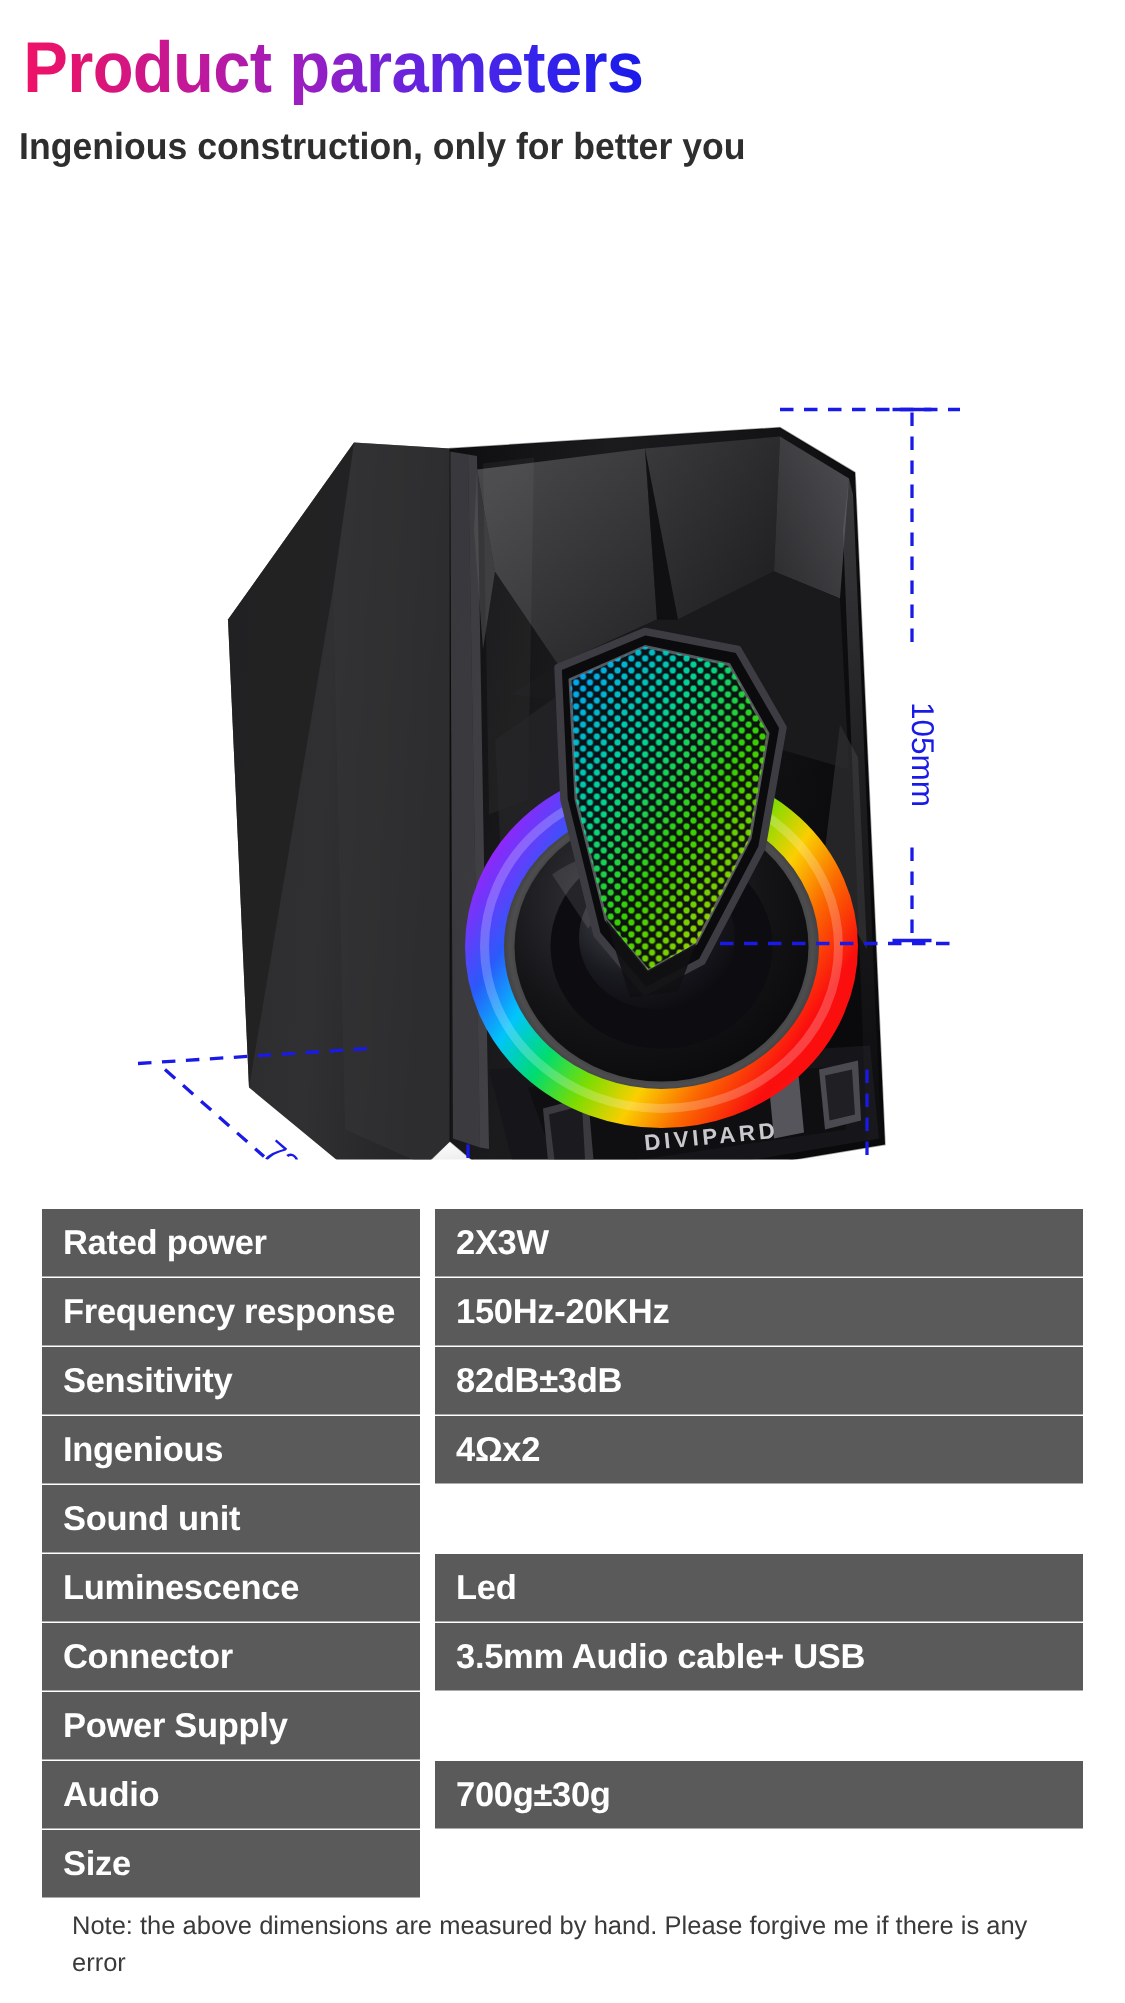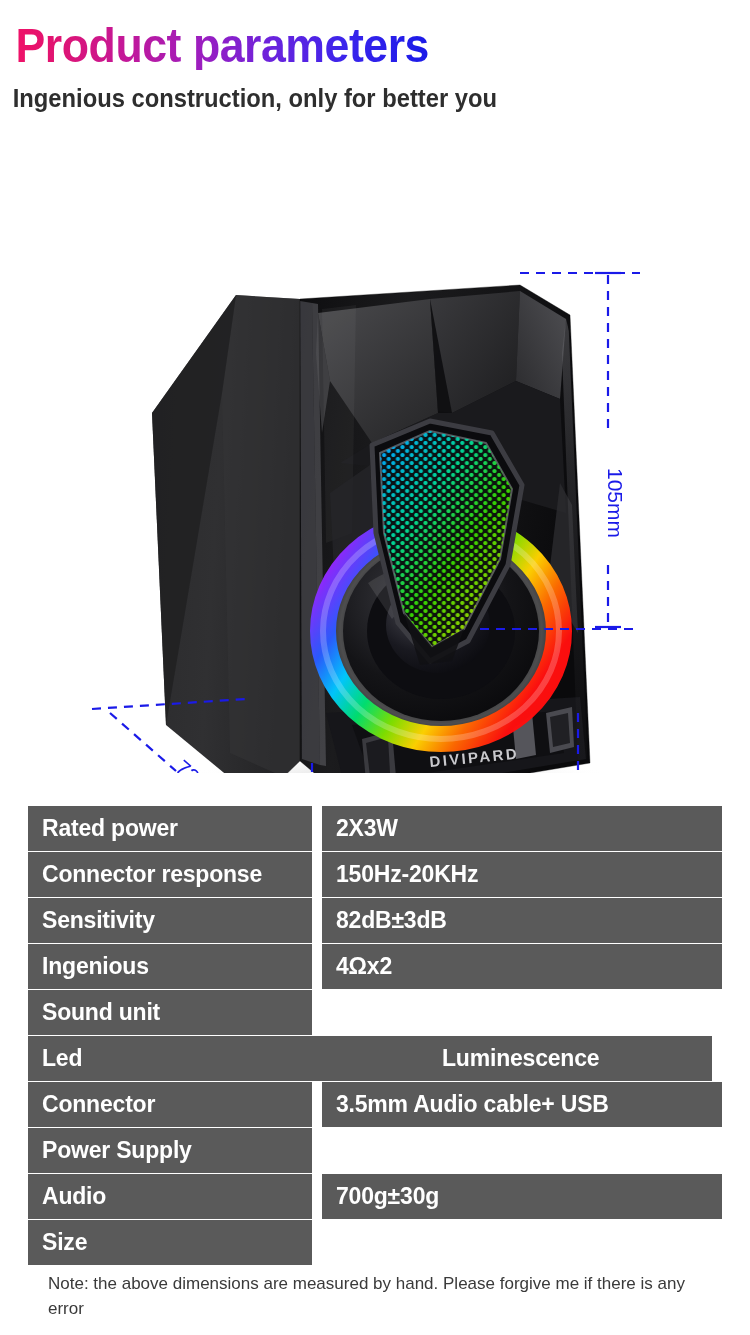--- a/index.html
+++ b/index.html
@@ -34,21 +34,21 @@
   
   #spec-table { position:absolute; left:0; top:806px; width:750px; }
   .spec-row { display:flex; height:45px; margin-bottom:1px; padding:0 28px; }
   .cell {
     background:#5a5a5a; color:#ffffff;
     font-weight:bold; font-size:23px;
     display:flex; align-items:center;
     padding-left:14px;
     letter-spacing:-0.2px;
   }
-  .cell-key { width:284px; margin-right:10px; }
+  .cell-key { width:252px; margin-right:10px; }
   .cell-val { flex:1;text-align:center; }
 
   #note {
     position:absolute; left:48px; top:1272px; width:640px;
     font-size:17px; line-height:1.45; color:#3a3a3a; font-weight:normal;
   }
 
   
   .dim-text { font-family:"Liberation Sans", sans-serif; font-size:21px; fill:#1a1ae8; font-weight:500; }
 </style>
@@ -261,37 +261,37 @@
   <text class="dim-text" x="196" y="676" text-anchor="middle" transform="rotate(41 196 676)">72mm</text>
 </svg>
 </div>
 
 <div id="spec-table">
   <div class="spec-row">
     <div class="cell cell-key">Rated power</div>
     <div class="cell cell-val">2X3W</div>
   </div>
   <div class="spec-row">
-    <div class="cell cell-key">Connector response</div>
+    <div class="cell cell-key">Frequency response</div>
     <div class="cell cell-val">150Hz-20KHz</div>
   </div>
   <div class="spec-row">
     <div class="cell cell-key">Sensitivity</div>
     <div class="cell cell-val">82dB±3dB</div>
   </div>
   <div class="spec-row">
     <div class="cell cell-key">Ingenious</div>
     <div class="cell cell-val">4Ωx2</div>
   </div>
   <div class="spec-row">
     <div class="cell cell-key">Sound unit</div>
   </div>
   <div class="spec-row">
+    <div class="cell cell-key">Luminescence</div>
     <div class="cell cell-val">Led</div>
-    <div class="cell cell-key">Luminescence</div>
   </div>
   <div class="spec-row">
     <div class="cell cell-key">Connector</div>
     <div class="cell cell-val">3.5mm Audio cable+ USB</div>
   </div>
   <div class="spec-row">
     <div class="cell cell-key">Power Supply</div>
   </div>
   <div class="spec-row">
     <div class="cell cell-key">Audio</div>

